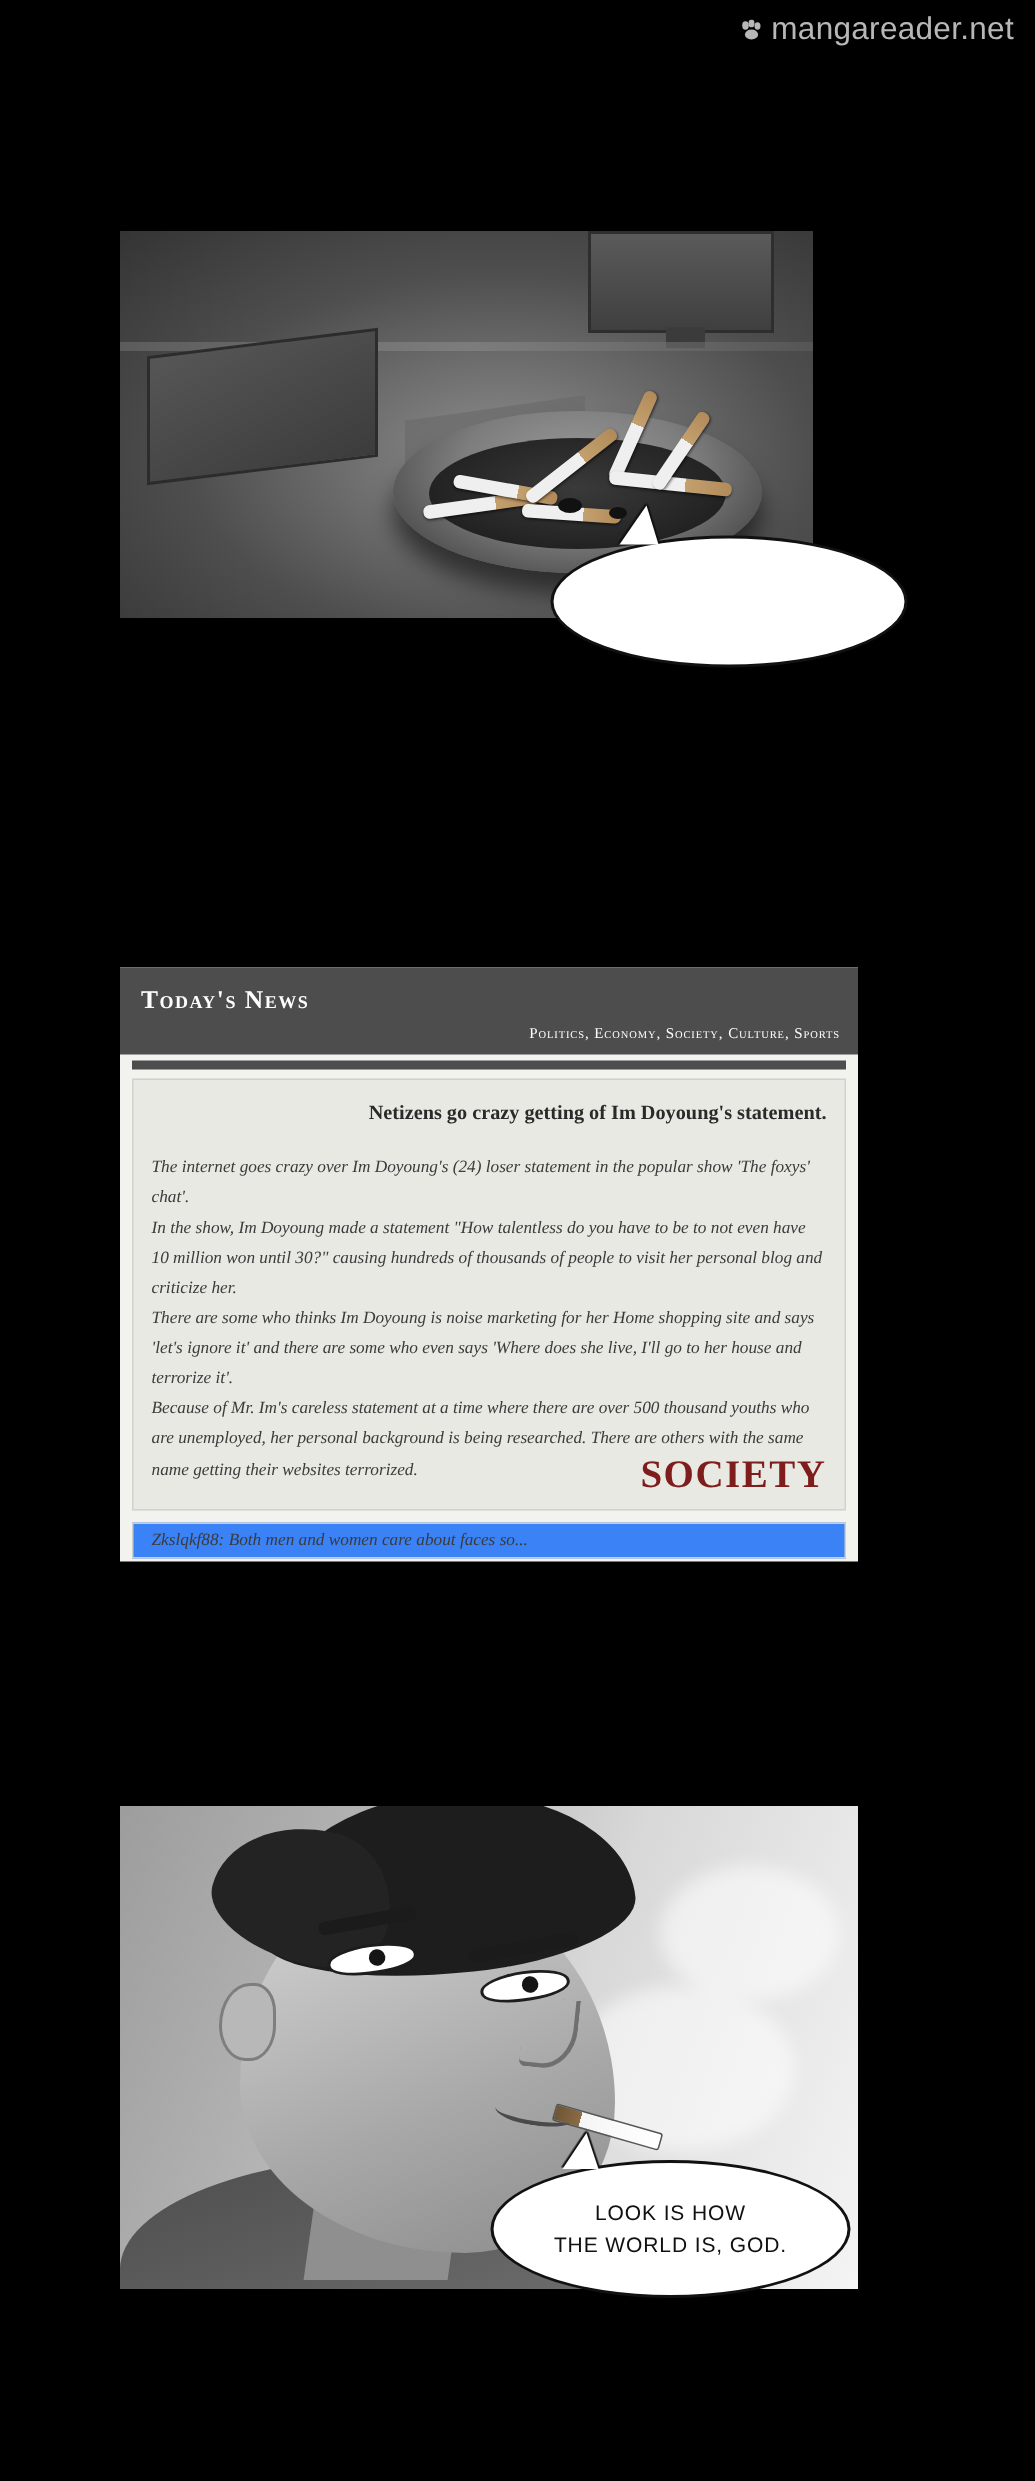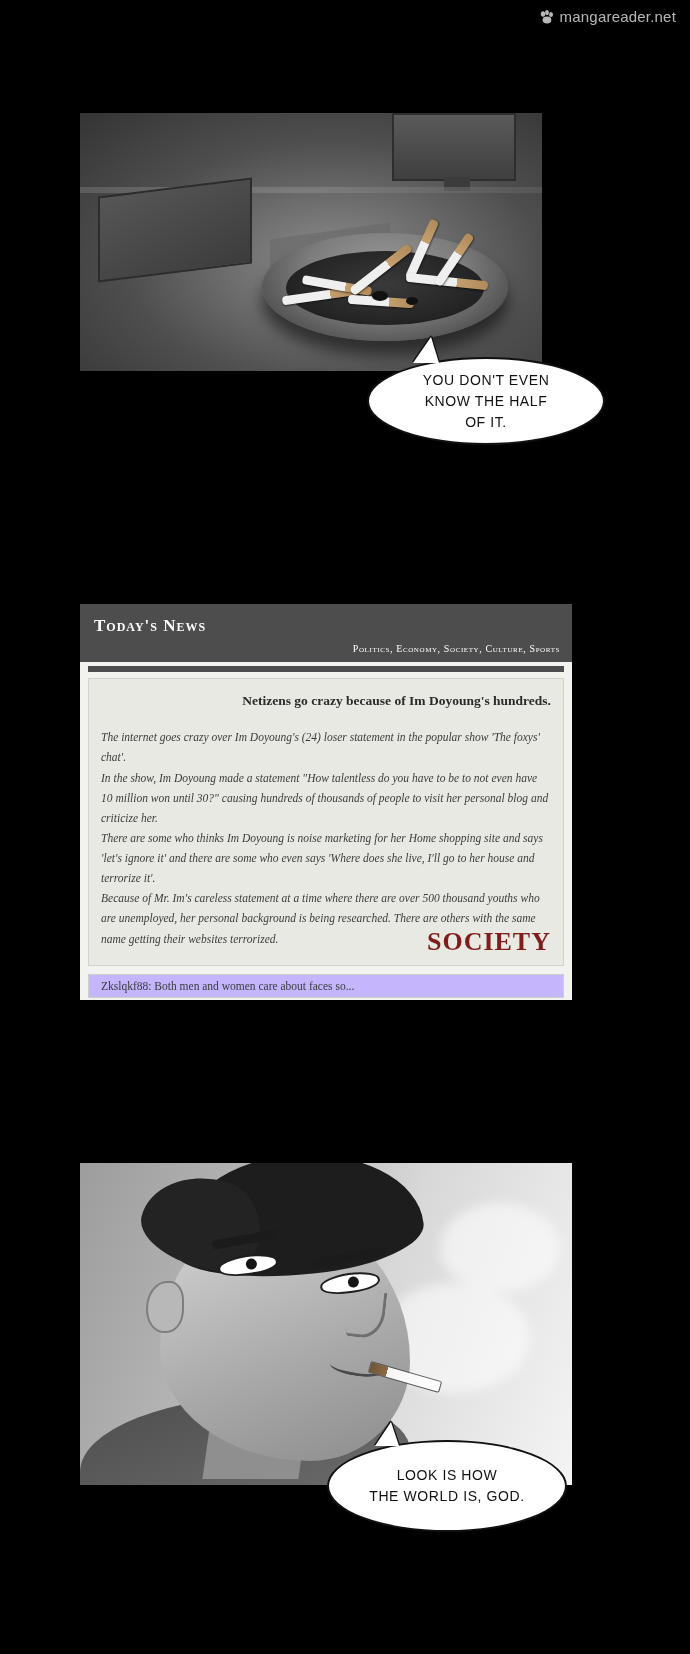--- a/index.html
+++ b/index.html
@@ -20,36 +20,37 @@
 
   
   .watermark {
     position: absolute;
     top: 8px;
     right: 14px;
     display: flex;
     align-items: center;
     gap: 5px;
     color: #d8d8d8;
-    font-size: 15px;
+    font-size: 21px;
     letter-spacing: 0.2px;
     opacity: 0.85;
   }
   .watermark .wm-icon {
     width: 16px;
     height: 14px;
     position: relative;
     display: inline-block;
   }
   .watermark .wm-icon svg { display: block; }
 
   
   .panel {
     position: absolute;
     overflow: hidden;
+    margin-top: 41px;
   }
 
   
   .panel-1 {
     left: 80px;
     top: 113px;
     width: 462px;
     height: 258px;
     background:
       radial-gradient(ellipse at 55% 58%, #8d8d8d 0%, #6f6f6f 28%, #4e4e4e 58%, #343434 100%);
@@ -206,27 +207,28 @@
     bottom: 8px;
     font-family: "Liberation Serif", serif;
     font-size: 26px;
     font-weight: bold;
     color: #7f1d1d;
     letter-spacing: 1px;
   }
   .comment-bar {
     margin: 8px;
     height: 24px;
-    background: #c4b5fd;
+    background: #3b82f6;
     border: 1px solid #cfcfc9;
     display: flex;
     align-items: center;
     padding: 0 12px;
     box-sizing: border-box;
     font-family: "Liberation Serif", serif;
+    font-style: italic;
     font-size: 11.5px;
     color: #3b3b3b;
   }
 
   
   .panel-3 {
     left: 80px;
     top: 1163px;
     width: 492px;
     height: 322px;
@@ -478,36 +480,33 @@
         <div class="cig" style="left:138px; top:4px; width:60px; transform:rotate(-56deg);"></div>
         <div class="cig" style="left:62px; top:46px; width:66px; transform:rotate(4deg);"></div>
         <div class="ash-dot" style="left:86px; top:40px; width:16px; height:10px;"></div>
         <div class="ash-dot" style="left:120px; top:46px; width:12px; height:8px;"></div>
       </div>
     </div>
   </div>
 
 
   <div class="bubble bubble-2">
-    <span class="txt">YOU DON'T EVEN
-KNOW THE HALF
-OF IT.</span>
     <span class="tail"></span>
   </div>
 
   <div class="panel panel-2">
     <div class="news-header">
       <div class="news-title">Today's News</div>
       <div class="news-cats">Politics, Economy, Society, Culture, Sports</div>
     </div>
     <div class="news-rule"></div>
 
     <div class="news-body">
       <div class="headline">
-        <span class="sub">Netizens go crazy because of Im Doyoung's hundreds.</span>
+        <span class="sub">Netizens go crazy getting of Im Doyoung's statement.</span>
       </div>
       <div class="article" style="white-space: pre-line;">The internet goes crazy over Im Doyoung's (24) loser statement in the popular show 'The foxys' chat'.
 In the show, Im Doyoung made a statement "How talentless do you have to be to not even have 10 million won until 30?" causing hundreds of thousands of people to visit her personal blog and criticize her.
 There are some who thinks Im Doyoung is noise marketing for her Home shopping site and says 'let's ignore it' and there are some who even says 'Where does she live, I'll go to her house and terrorize it'.
 Because of Mr. Im's careless statement at a time where there are over 500 thousand youths who are unemployed, her personal background is being researched. There are others with the same name getting their websites terrorized.</div>
       <div class="society-tag">SOCIETY</div>
     </div>
 
     <div class="comment-bar">
       <span>Zkslqkf88:  Both men and women care about faces so...</span>

